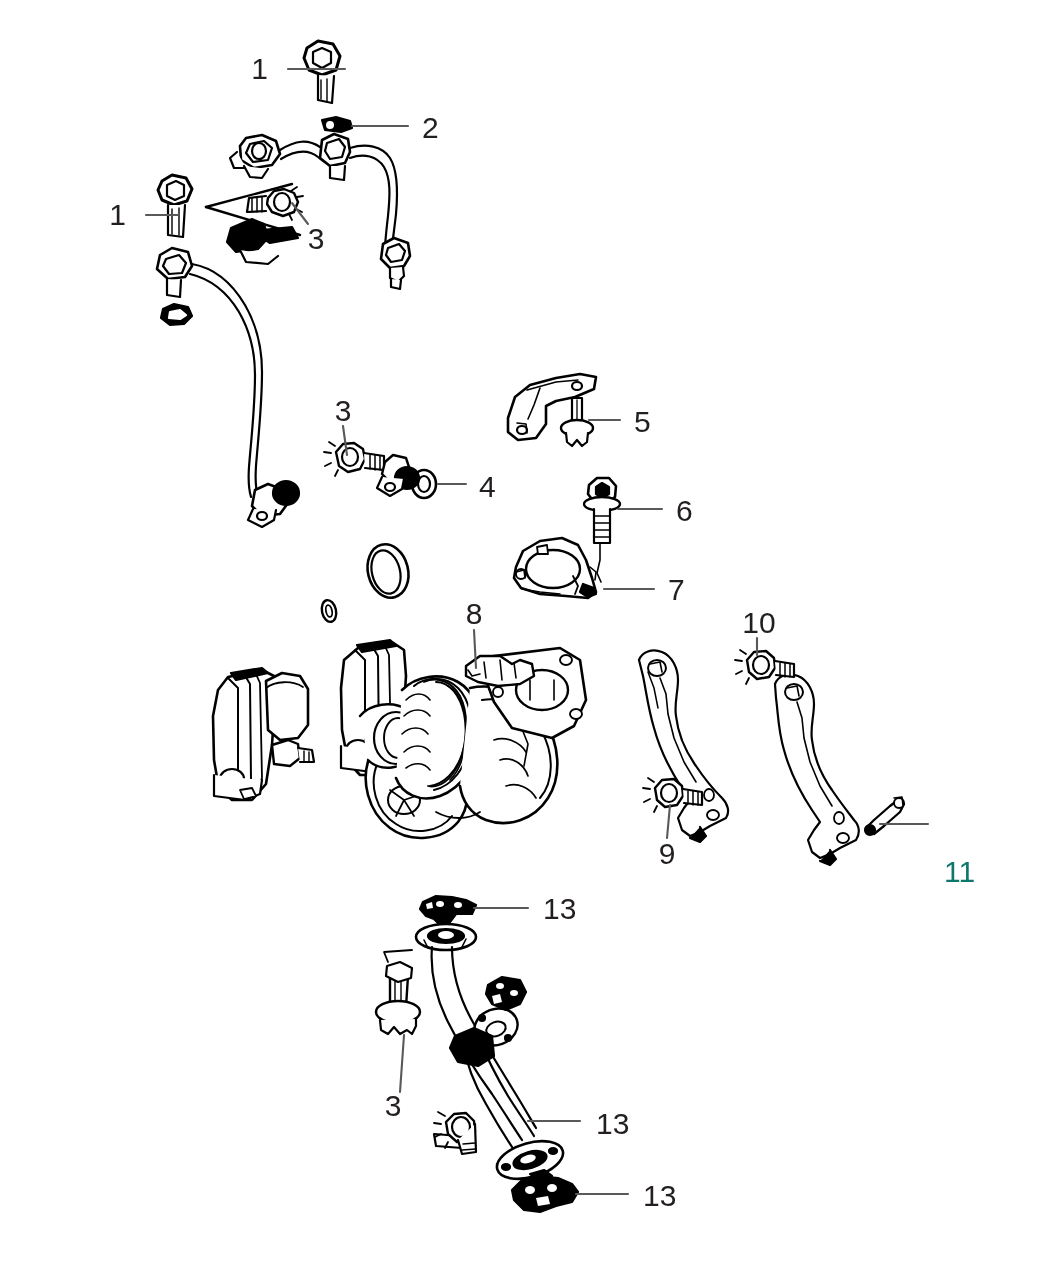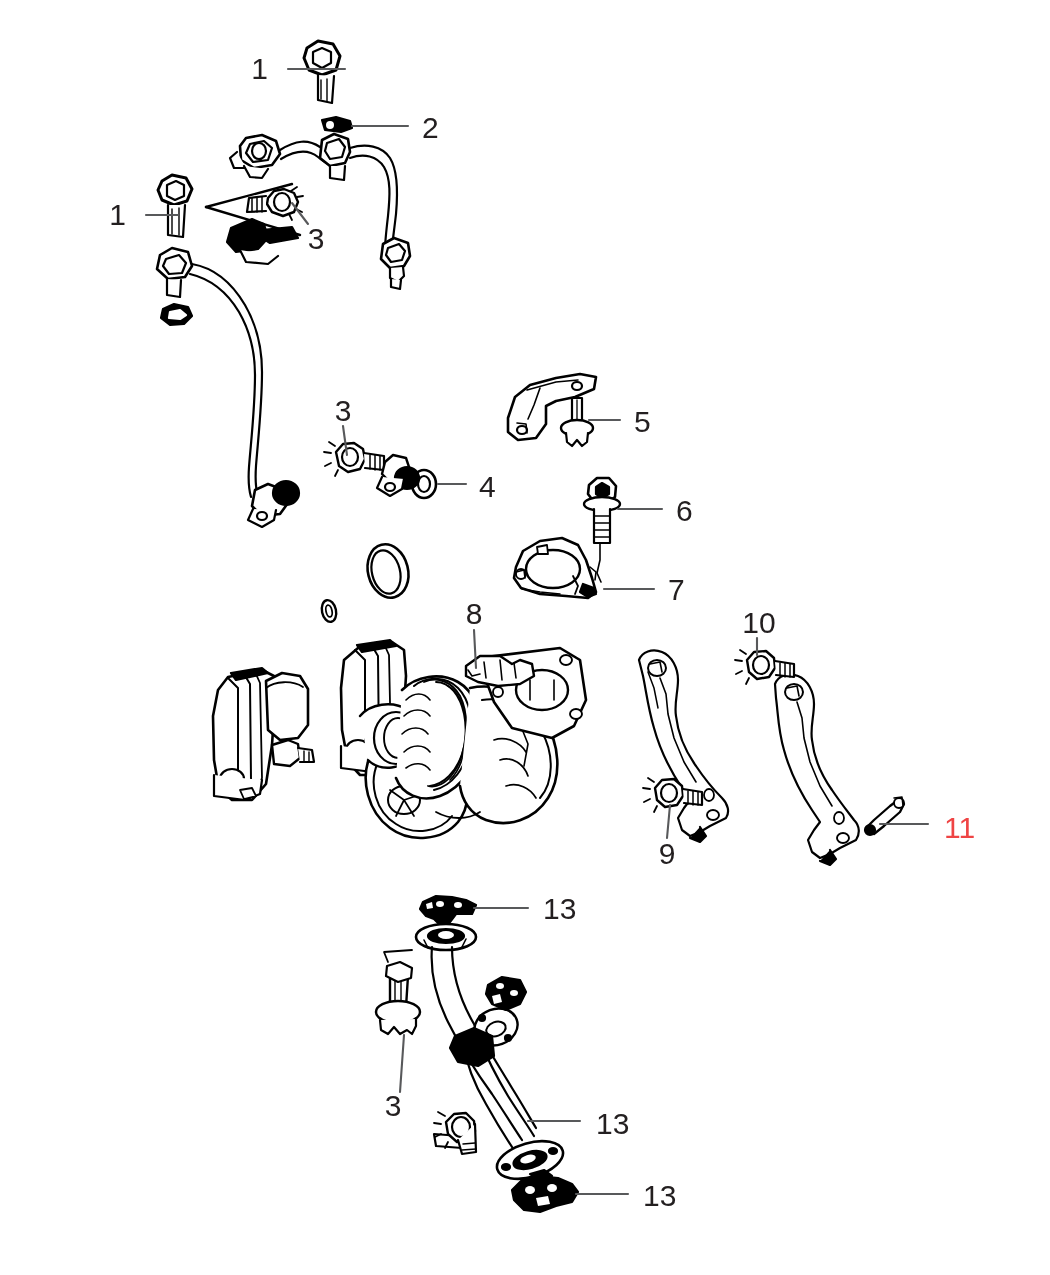--- a/index.html
+++ b/index.html
@@ -382,20 +382,20 @@
       <div class="callout anchor-e" style="left: 126px; top: 215px; color: rgb(35, 31, 32);">1</div>
       <div class="callout anchor-c" style="left: 316px; top: 239px; color: rgb(35, 31, 32);">3</div>
       <div class="callout anchor-c" style="left: 343px; top: 411px; color: rgb(35, 31, 32);">3</div>
       <div class="callout anchor-w" style="left: 479px; top: 487px; color: rgb(35, 31, 32);">4</div>
       <div class="callout anchor-w" style="left: 634px; top: 422px; color: rgb(35, 31, 32);">5</div>
       <div class="callout anchor-w" style="left: 676px; top: 511px; color: rgb(35, 31, 32);">6</div>
       <div class="callout anchor-w" style="left: 668px; top: 590px; color: rgb(35, 31, 32);">7</div>
       <div class="callout anchor-c" style="left: 474px; top: 614px; color: rgb(35, 31, 32);">8</div>
       <div class="callout anchor-c" style="left: 759px; top: 623px; color: rgb(35, 31, 32);">10</div>
       <div class="callout anchor-c" style="left: 667px; top: 854px; color: rgb(35, 31, 32);">9</div>
-      <div class="callout anchor-w" style="left: 944px; top: 828px; color: #ef4444;">11</div>
+      <div class="callout anchor-w" style="left: 944px; top: 872px; color: #0f766e;">11</div>
       <div class="callout anchor-w" style="left: 543px; top: 909px; color: rgb(35, 31, 32);">13</div>
       <div class="callout anchor-c" style="left: 393px; top: 1106px; color: rgb(35, 31, 32);">3</div>
       <div class="callout anchor-w" style="left: 596px; top: 1124px; color: rgb(35, 31, 32);">13</div>
       <div class="callout anchor-w" style="left: 643px; top: 1196px; color: rgb(35, 31, 32);">13</div>
     </div>
 
 </div>
 
 </body></html>

